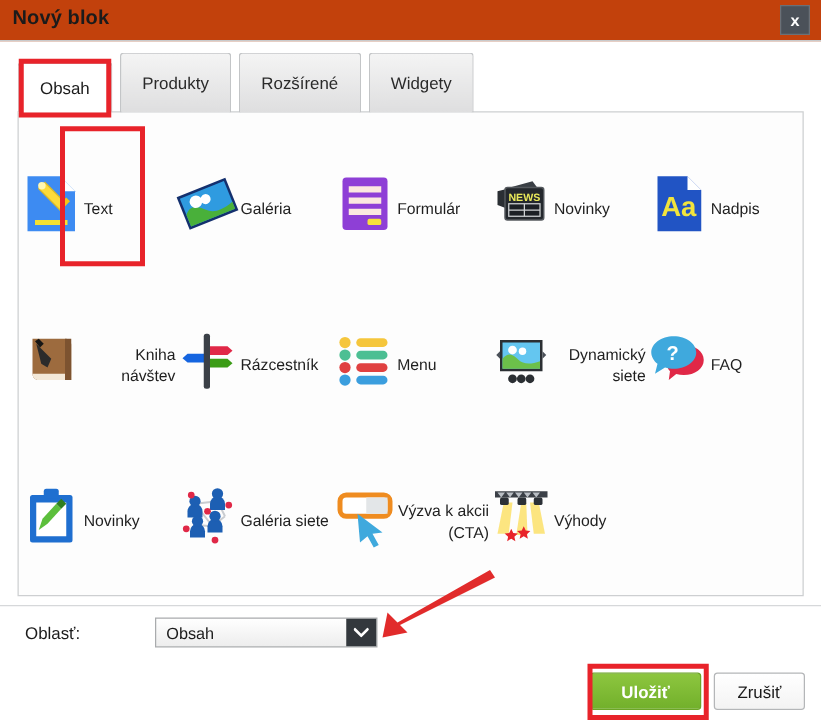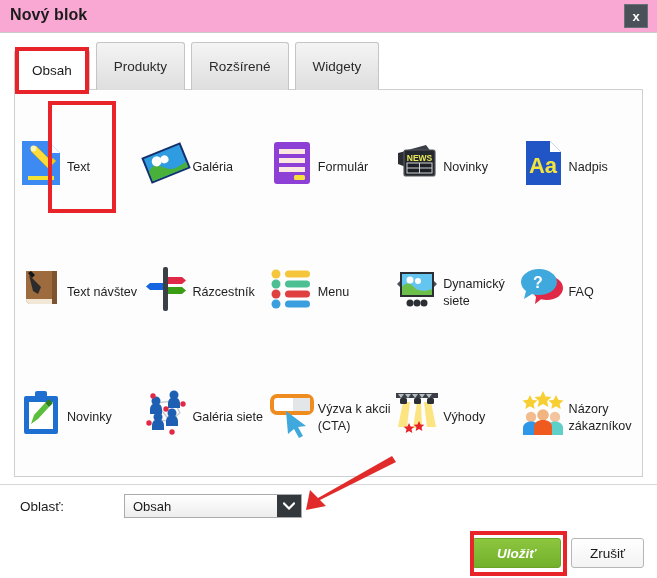--- a/index.html
+++ b/index.html
@@ -13,21 +13,21 @@
   #app {
     position: relative;
     width: 657px; height: 578px;
     background: #ffffff;
   }
 
   
   .titlebar {
     position: absolute; left: 0; top: 0;
     width: 657px; height: 33px;
-    background: #f9a8d4;
+    background: #c2410c;
     border-bottom: 1px solid #c8cacc;
     padding-left: 31px;
   }
   .titlebar .title {
     position: absolute; left: 10px; top: 6px;
     font-size: 16px; font-weight: bold; color: #1b1b1b;
     letter-spacing: 0.1px;
   }
   .close-btn {
     position: absolute; right: 9px; top: 4px;
@@ -103,21 +103,21 @@
     position: relative;
   }
   .cell .icon {
     width: 52px; height: 52px;
     display: block;
     margin-bottom: 9px;
   }
   .cell .lbl {
     font-size: 12.6px;
     color: #1f1f1f;
-    text-align: left;
+    text-align: right;
     line-height: 1.33;
     max-width: 110px;
   }
 
   
   .hl-text {
     position: absolute; left: 48px; top: 101px;
     width: 68px; height: 112px;
     border: 4px solid #e8232a;
     z-index: 6;
@@ -171,21 +171,20 @@
     cursor: pointer;
     border-radius: 3px;
   }
   .btn-save {
     background: linear-gradient(#8dc63f, #72b02b);
     color: #ffffff;
     font-weight: bold;
     border: 1px solid #6ca526;
     min-width: 89px;
     margin-right: 10px;
-    font-style: italic;
   }
   .btn-cancel {
     background: linear-gradient(#ffffff, #f3f3f3);
     color: #1b1b1b;
     border: 1px solid #b4b6b8;
     min-width: 72px;
   }
   .hl-save {
     position: absolute; left: 470px; top: 531px;
     width: 97px; height: 45px;
@@ -302,21 +301,21 @@
       <div class="cell">
         <span class="icon">
           <svg class="icon" viewBox="0 0 52 52">
             <path d="M11 9h26c3 0 5 2 5 5v28H16c-3 0-5-2-5-5z" fill="#9d6b3e"></path>
             <path d="M11 37h31v5H16c-3 0-5-2-5-5z" fill="#f3e8d8"></path>
             <path d="M37 9h5v33h-5z" fill="#7d5330"></path>
             <path d="M14 13l12 12-3 7-5-3z" fill="#2b2b2b"></path>
             <path d="M13 11l3-2 4 4-3 3z" fill="#161616"></path>
           </svg>
         </span>
-        <span class="lbl">Text návštev</span>
+        <span class="lbl">Kniha návštev</span>
       </div>
 
       <div class="cell">
         <span class="icon">
           <svg class="icon" viewBox="0 0 52 52">
             <path d="M10 21h14v7H10l-4-3.5z" fill="#1565e0"></path>
             <path d="M28 15h14l4 3.5-4 3.5H28z" fill="#e02847"></path>
             <path d="M28 25h14l4 3.5-4 3.5H28z" fill="#3b9c16"></path>
             <rect x="23" y="5" width="5" height="44" rx="2" fill="#3b4047"></rect>
           </svg>
@@ -434,38 +433,20 @@
             <rect x="9" y="11" width="7" height="6" rx="1.5" fill="#2b3036"></rect>
             <rect x="23" y="11" width="7" height="6" rx="1.5" fill="#2b3036"></rect>
             <rect x="36" y="11" width="7" height="6" rx="1.5" fill="#2b3036"></rect>
             <path d="M18 36l1.6 3.4 3.7.4-2.8 2.5.8 3.6-3.3-1.9-3.3 1.9.8-3.6-2.8-2.5 3.7-.4z" fill="#e8232a"></path>
             <path d="M28 34l1.6 3.4 3.7.4-2.8 2.5.8 3.6-3.3-1.9-3.3 1.9.8-3.6-2.8-2.5 3.7-.4z" fill="#e8232a"></path>
           </svg>
         </span>
         <span class="lbl">Výhody</span>
       </div>
 
-      <div class="cell">
-        <span class="icon">
-          <svg class="icon" viewBox="0 0 52 52">
-            <g fill="#f8cf33">
-              <path d="M13 8l2.3 4.8 5.2.6-3.9 3.5 1.1 5.1L13 19.3 8.3 22l1.1-5.1L5.5 13.4l5.2-.6z"></path>
-              <path d="M26 4l2.6 5.4 5.9.7-4.4 4 1.3 5.8L26 17l-5.4 2.9 1.3-5.8-4.4-4 5.9-.7z"></path>
-              <path d="M39 8l2.3 4.8 5.2.6-3.9 3.5 1.1 5.1L39 19.3 34.3 22l1.1-5.1-3.9-3.5 5.2-.6z"></path>
-            </g>
-            <circle cx="14" cy="30" r="5.2" fill="#f2bc8e"></circle>
-            <path d="M6 48v-7c0-4 3.6-6.5 8-6.5s8 2.5 8 6.5v7z" fill="#2f97e8"></path>
-            <circle cx="38" cy="30" r="5.2" fill="#f2c59e"></circle>
-            <path d="M30 48v-7c0-4 3.6-6.5 8-6.5s8 2.5 8 6.5v7z" fill="#5fcfc9"></path>
-            <circle cx="26" cy="28" r="5.8" fill="#f0b581"></circle>
-            <path d="M17 48v-8c0-4.4 4-7 9-7s9 2.6 9 7v8z" fill="#ef5a1f"></path>
-          </svg>
-        </span>
-        <span class="lbl">Názory zákazníkov</span>
-      </div>
 
     </div>
   </div>
   <div class="hl-text"></div>
 
   <div class="footer-sep"></div>
 
   <div class="field-row">
     <div class="field-label">Oblasť:</div>
     <div class="select-wrap">

